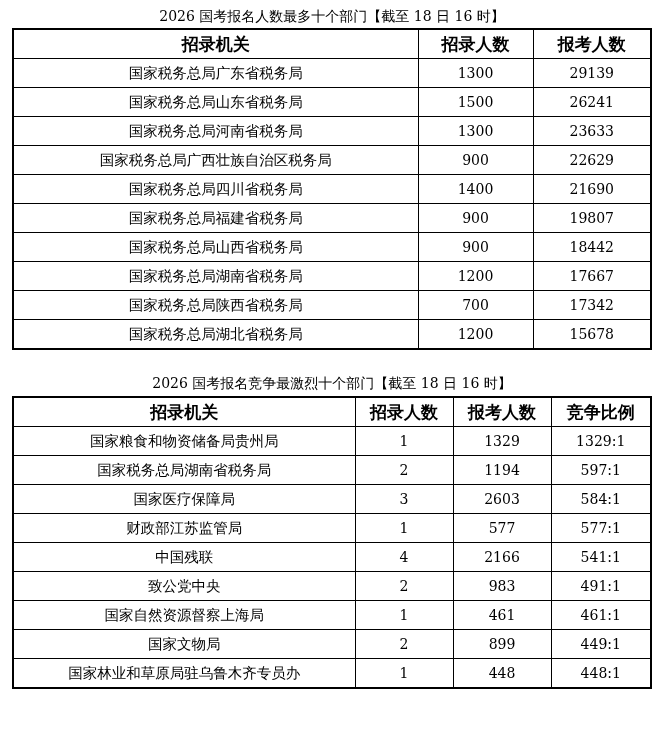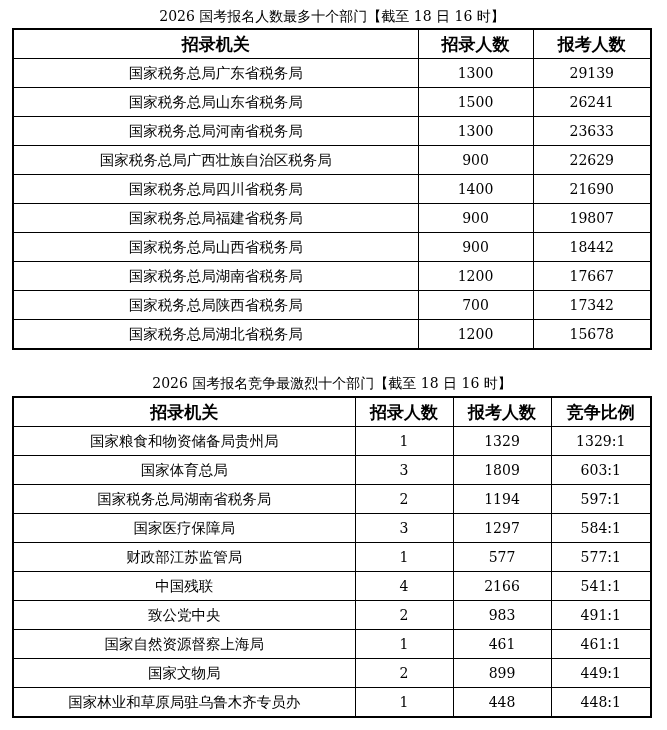--- a/index.html
+++ b/index.html
@@ -120,35 +120,29 @@
     </tr>
   </thead>
   <tbody id="t2body">
       <tr>
         <td>国家粮食和物资储备局贵州局</td>
         <td class="num">1</td>
         <td class="num">1329</td>
         <td class="num">1329:1</td>
       </tr>
       <tr>
-        <td>国家体育总局</td>
-        <td class="num">3</td>
-        <td class="num">1809</td>
-        <td class="num">603:1</td>
-      </tr>
-      <tr>
         <td>国家税务总局湖南省税务局</td>
         <td class="num">2</td>
         <td class="num">1194</td>
         <td class="num">597:1</td>
       </tr>
       <tr>
         <td>国家医疗保障局</td>
         <td class="num">3</td>
-        <td class="num">1297</td>
+        <td class="num">2603</td>
         <td class="num">584:1</td>
       </tr>
       <tr>
         <td>财政部江苏监管局</td>
         <td class="num">1</td>
         <td class="num">577</td>
         <td class="num">577:1</td>
       </tr>
       <tr>
         <td>中国残联</td>

